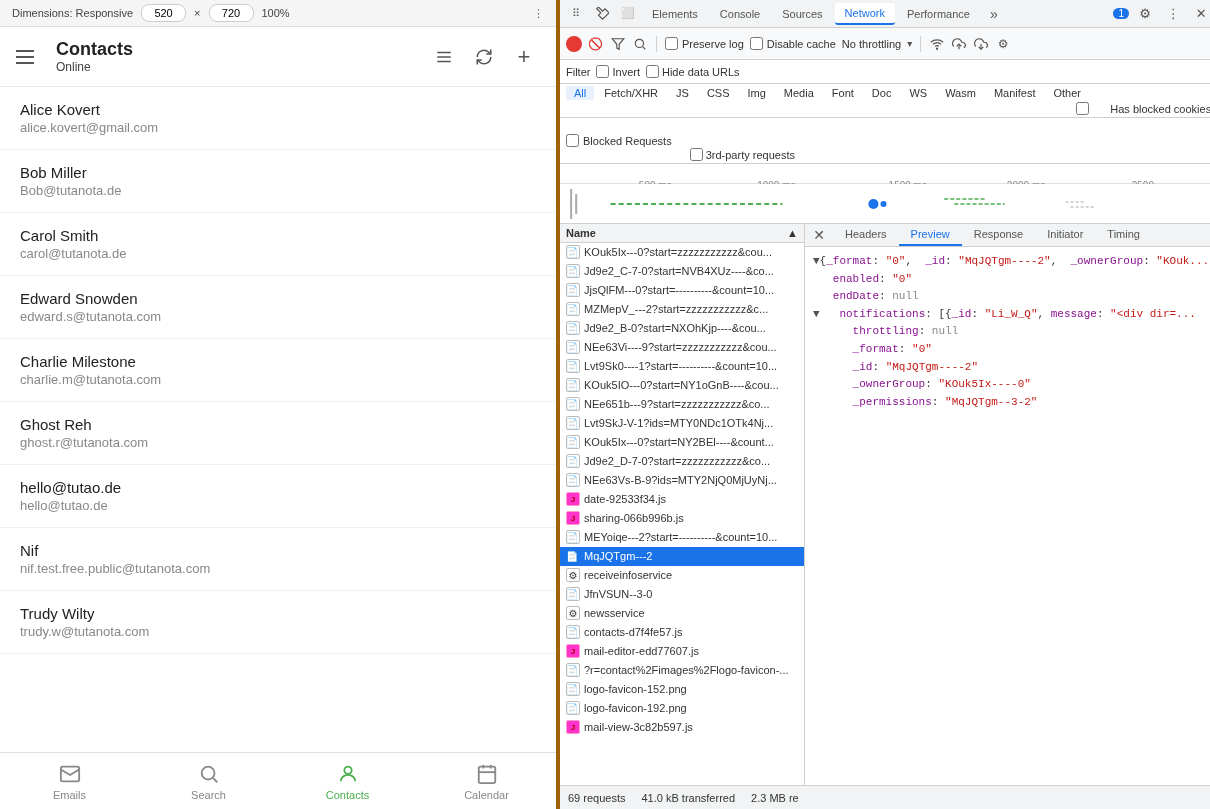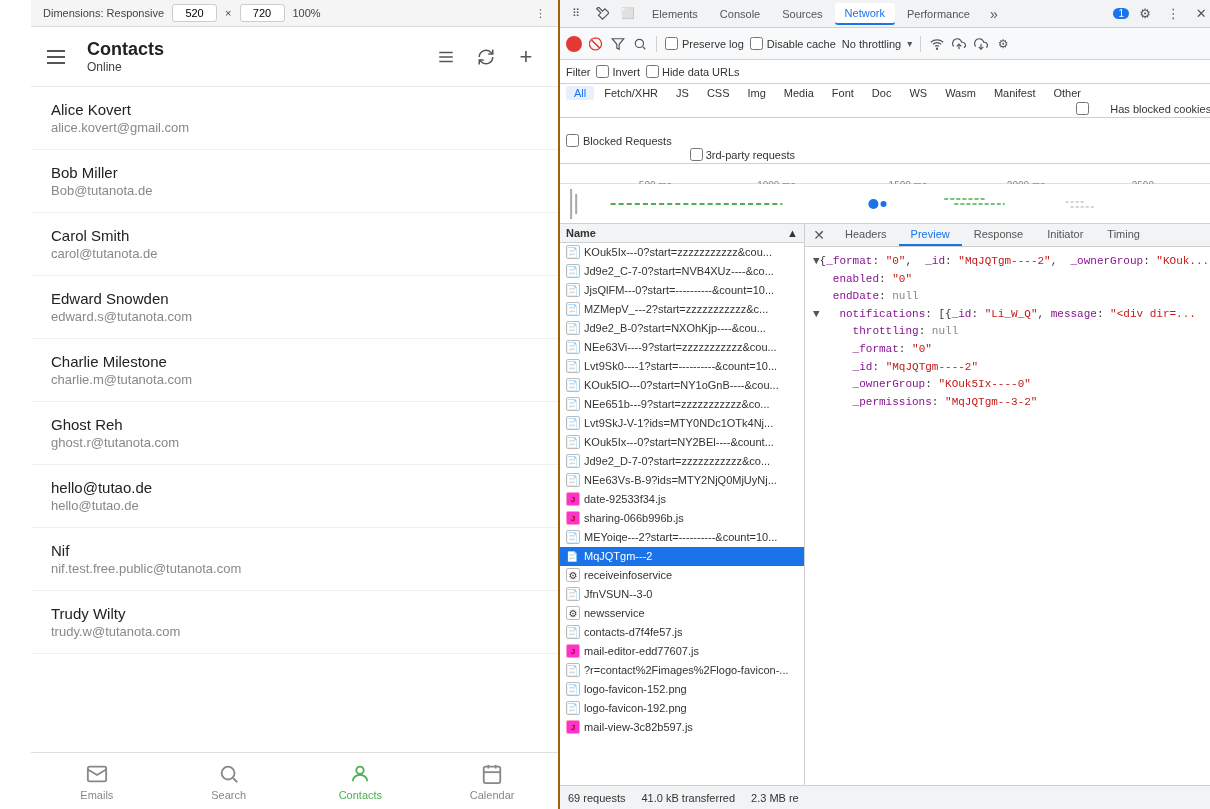--- a/index.html
+++ b/index.html
@@ -5,23 +5,22 @@
     * { box-sizing: border-box; margin: 0; padding: 0; }
     body { font-family: -apple-system, BlinkMacSystemFont, 'Segoe UI', Arial, sans-serif; background: #fff; width: 1210px; height: 809px; overflow: hidden; display: flex; }
 
     
     .contacts-panel {
       width: 560px;
       height: 809px;
       background: #fff;
       display: flex;
       flex-direction: column;
-      border-right: 2px solid #a16207;
+      border-right: 4px solid #a16207;
       flex-shrink: 0;
-      padding-left: 31px;
     }
 
     .contacts-header {
       display: flex;
       align-items: center;
       padding: 12px 16px;
       border-bottom: 1px solid #e8e8e8;
       background: #fff;
     }
 
@@ -86,21 +85,21 @@
       background: #f5f5f5;
       border-bottom: 1px solid #ddd;
       font-size: 11px;
       color: #444;
       gap: 8px;
     }
     .device-toolbar input {
       width: 45px;
       padding: 2px 4px;
       border: 1px solid #ccc;
-      border-radius: 3px;
+      border-radius: 8px;
       font-size: 11px;
       text-align: center;
     }
 
     .contacts-list {
       flex: 1;
       overflow-y: auto;
     }
 
     .contact-item {

